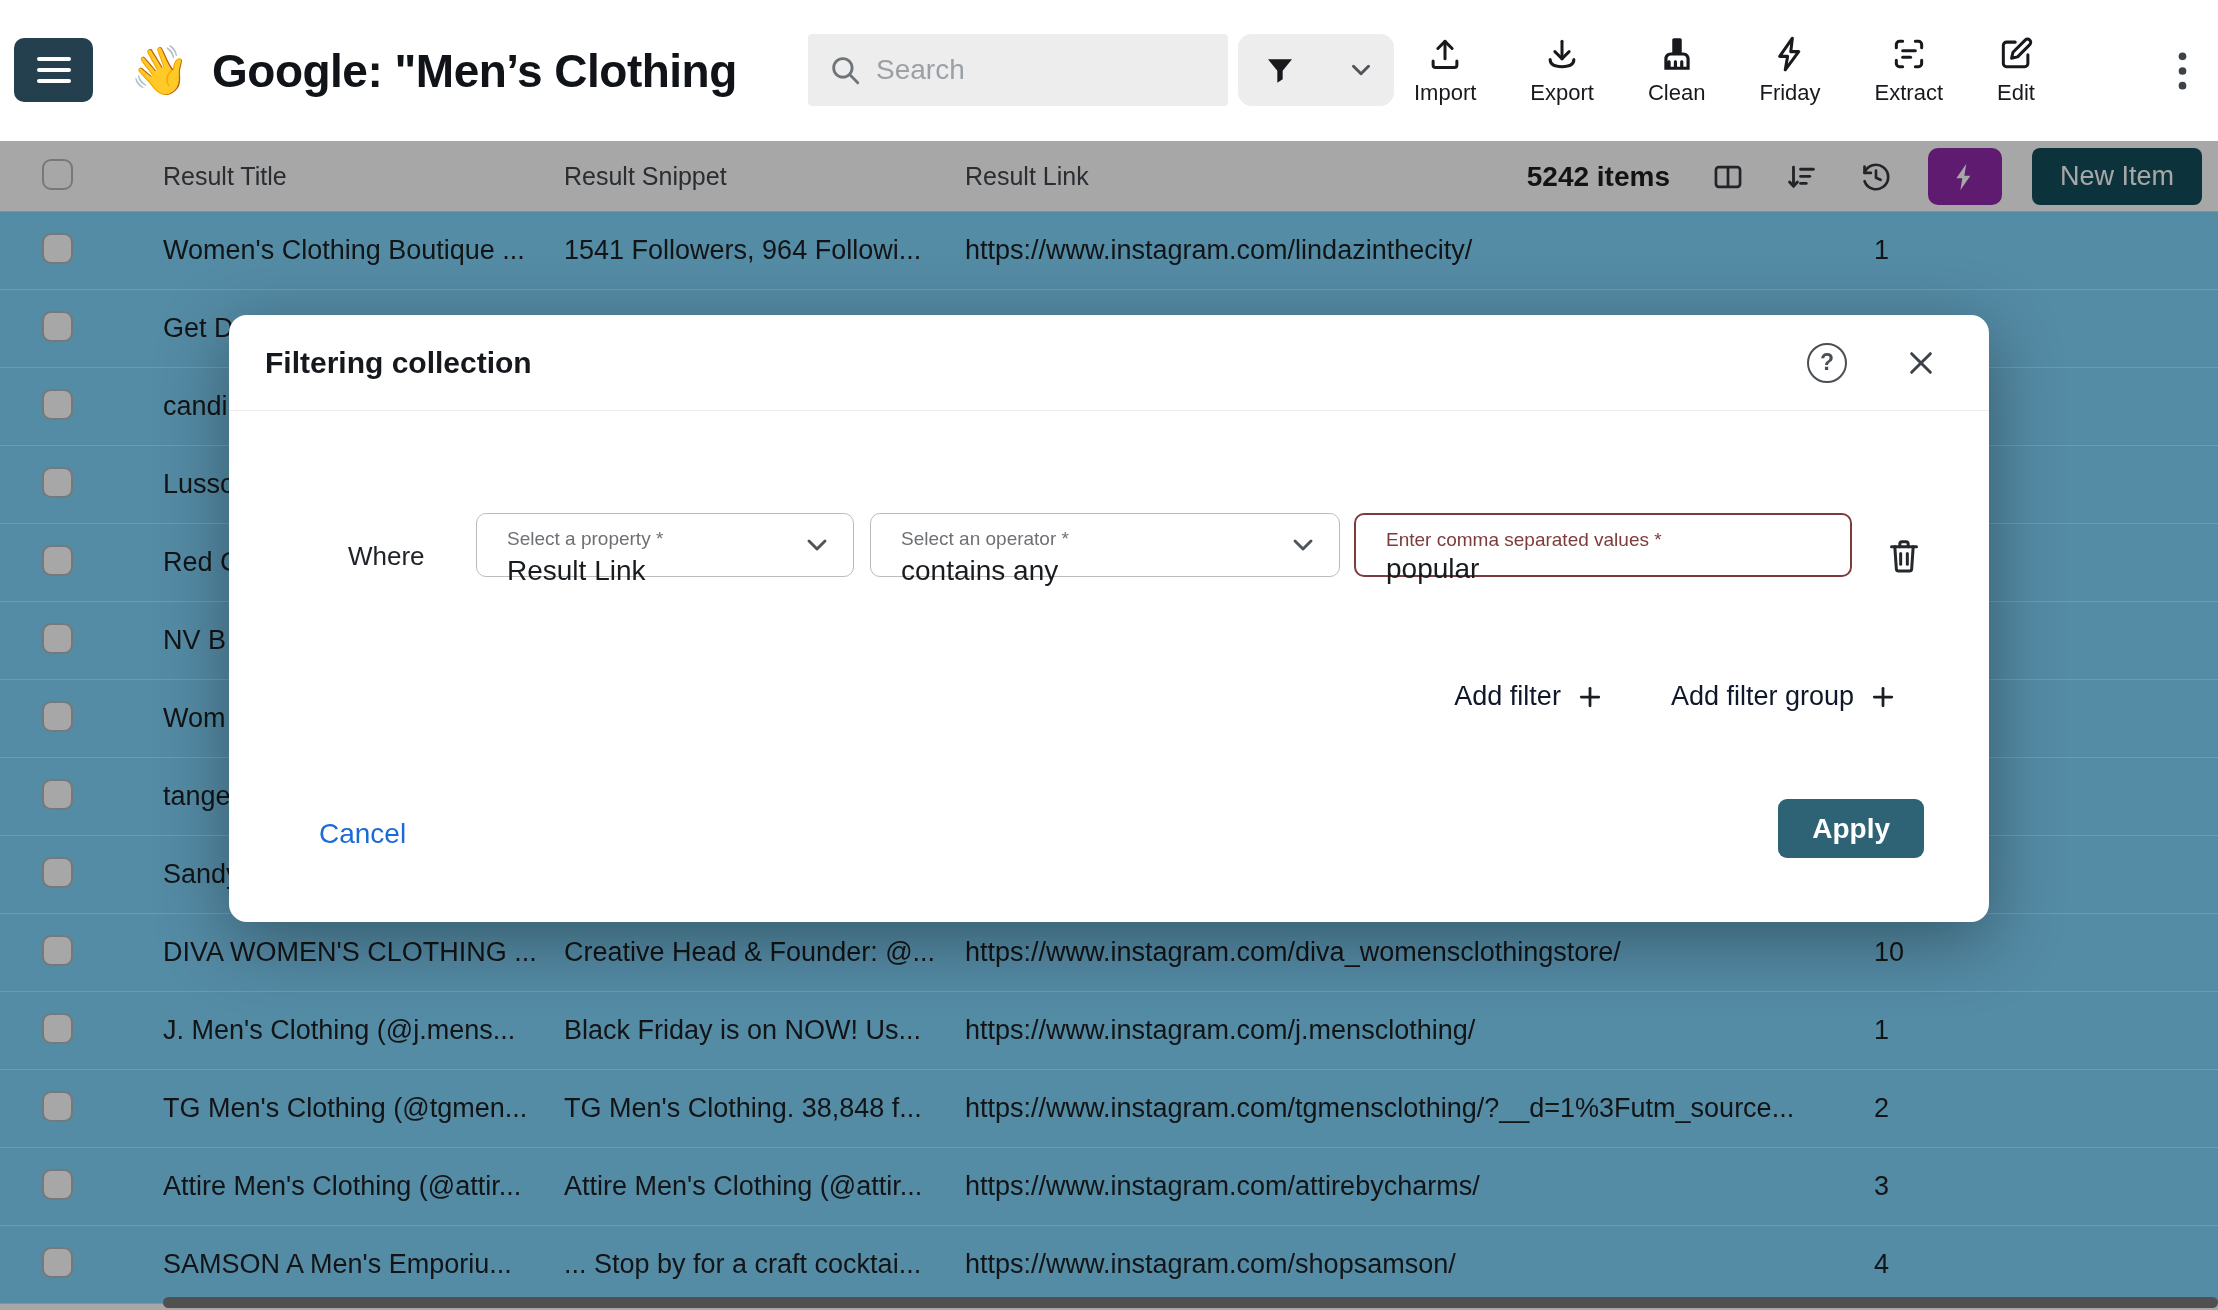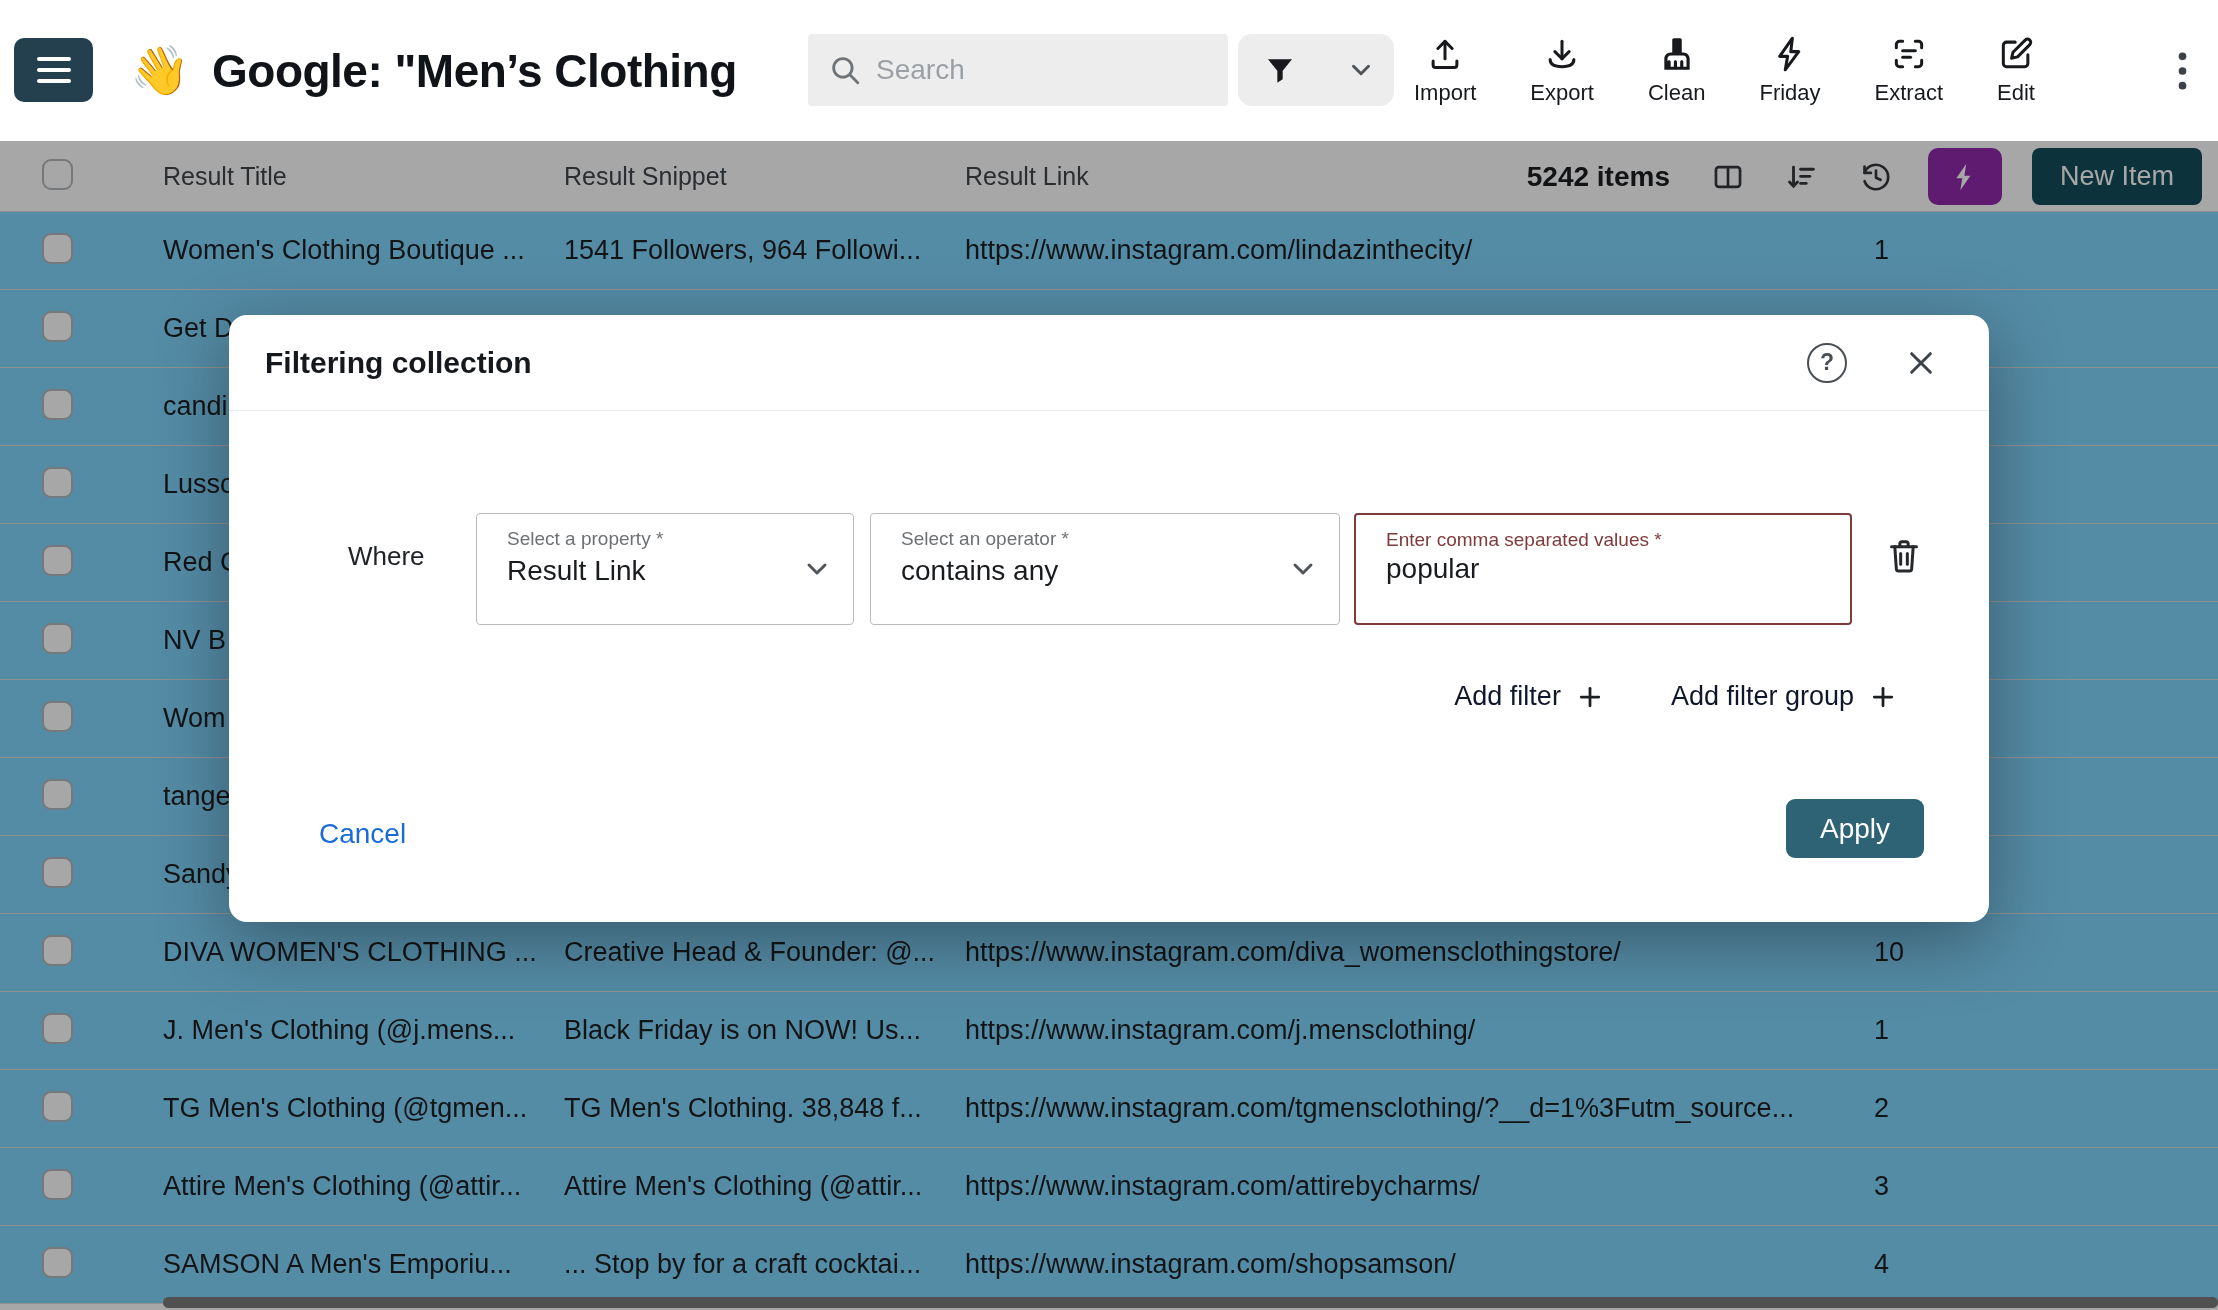--- a/index.html
+++ b/index.html
@@ -63,42 +63,42 @@
   .modal-header { height:96px; display:flex; align-items:center; padding:0 48px 0 36px;
     border-bottom:1px solid #ececec; }
   .modal-title { font-size:30px; font-weight:700; color:#15181c; flex:1; }
   .help-btn { width:40px; height:40px; border-radius:50%; border:2.5px solid #4a4f54; color:#4a4f54;
     font-size:23px; font-weight:700; display:flex; align-items:center; justify-content:center;
     margin-right:54px; background:none; cursor:pointer; font-family:inherit; }
   .close-btn { background:none; border:none; cursor:pointer; padding:4px; }
 
   .filter-row { position:absolute; top:198px; left:0; right:16px; height:86px;margin-left:23px; }
   .where { position:absolute; left:96px; top:50%; transform:translateY(-50%); font-size:26px; color:#202428; }
-  .field { position:absolute; top:0; height:112px; border:1.5px solid #b9bcbe; border-radius:4px;
+  .field { position:absolute; top:0; height:64px; border:1.5px solid #b9bcbe; border-radius:10px;
     background:#fff; cursor:pointer; }
   .field .fl-label { position:absolute; left:30px; top:14px; font-size:19px; color:#6d7175; white-space:nowrap; }
   .field .fl-value { position:absolute; left:30px; top:41px; font-size:28px; color:#191c1f; white-space:nowrap; }
   .field .sel-chevron { position:absolute; right:20px; top:50%; transform:translateY(-50%); }
   #property-select { left:224px; width:378px; }
   #operator-select { left:618px; width:470px; }
   #values-field { left:1102px; width:498px; border:2.5px solid #7e3b3b; }
   #values-field .fl-label { color:#7e3b3b; }
   #values-field input { position:absolute; left:30px; top:38px; width:420px; border:none; outline:none;
     background:transparent; font-size:28px; color:#191c1f; font-family:inherit; }
   .trash-btn { position:absolute; left:1628px; top:50%; transform:translateY(-50%);
     background:none; border:none; cursor:pointer; padding:4px; }
 
   .addfilter-row { position:absolute; top:366px; right:91px; display:flex; align-items:center; gap:66px; }
   .add-btn { display:flex; align-items:center; gap:14px; background:none; border:none; cursor:pointer; }
   .add-btn .txt { font-size:27px; color:#0f172a; font-family:inherit; }
 
   .cancel-btn { position:absolute; left:90px; top:489px; height:59px; display:flex; align-items:center;
     font-size:28px; color:#1a6bd8; background:none; border:none; cursor:pointer; font-family:inherit; }
   .apply-btn { position:absolute; right:65px; top:484px; height:59px; padding:10px 34px; border-radius:9px;
-    background:#2e6375; color:#fff; font-size:28px; font-weight:400; border:none; cursor:pointer; font-family:inherit; }
+    background:#2e6375; color:#fff; font-size:28px; font-weight:700; border:none; cursor:pointer; font-family:inherit; }
 </style>
 </head>
 <body>
 
 <div id="app">
 
   <div class="app-header">
     <button class="menu-btn">
       <i></i>
       <i></i>

